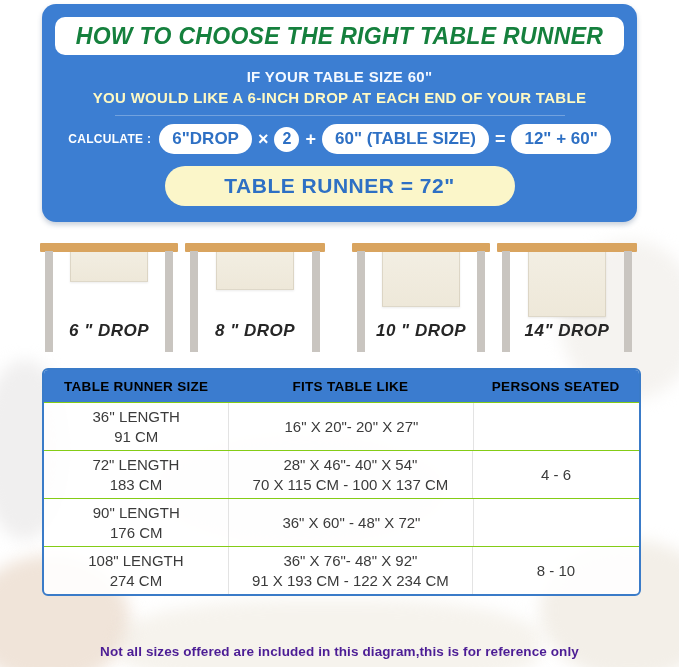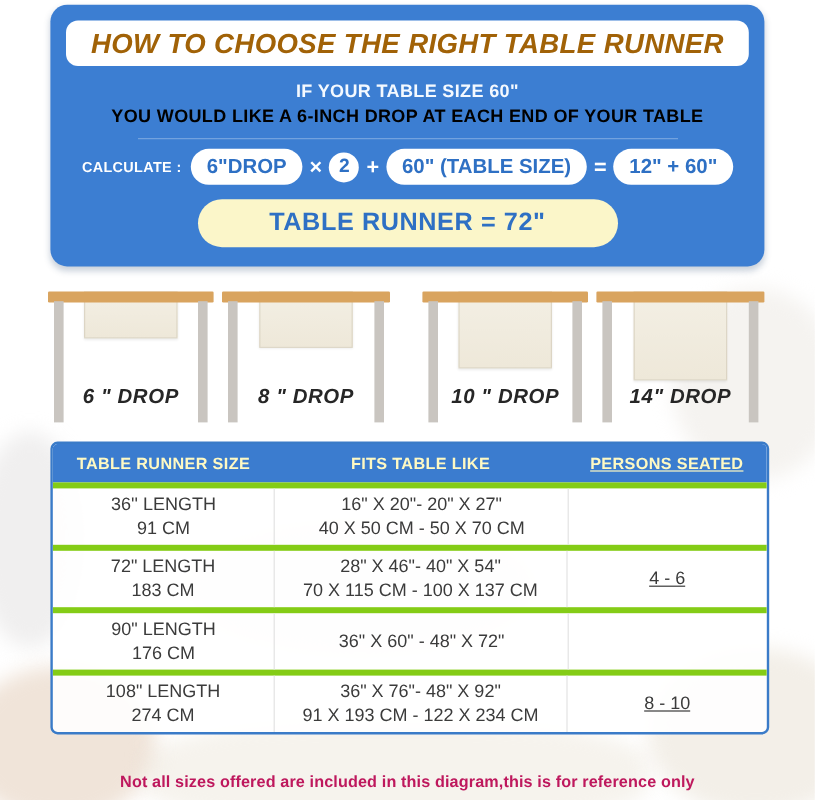--- a/index.html
+++ b/index.html
@@ -22,25 +22,25 @@
     position:absolute;left:42px;top:4px;width:595px;height:218px;
     background:#3c7ed2;border-radius:14px;
     box-shadow:0 3px 5px rgba(40,70,110,0.25);
     display:flex;flex-direction:column;align-items:center;
   }
   .title-banner{
     margin-top:13px;width:569px;height:38px;background:#ffffff;border-radius:10px;
     display:flex;align-items:center;justify-content:center;
   }
   .title-banner h1{
-    margin:0;font-size:23px;font-weight:900;font-style:italic;color:#a16207;
+    margin:0;font-size:23px;font-weight:900;font-style:italic;color:#15803d;
     letter-spacing:0.3px;white-space:nowrap;
   }
   .intro1{margin-top:13px;font-size:15px;font-weight:700;color:#f4f9ff;letter-spacing:0.3px;}
-  .intro2{margin-top:4px;font-size:15px;font-weight:700;color:#000000;letter-spacing:0.3px;}
+  .intro2{margin-top:4px;font-size:15px;font-weight:700;color:#fef9c3;letter-spacing:0.3px;}
   .panel-divider{margin-top:9px;width:450px;border-top:1px solid rgba(255,255,255,0.28);}
   .formula-row{
     margin-top:8px;display:flex;align-items:center;gap:6px;height:30px;
   }
   .calc-label{font-size:12px;font-weight:900;color:#ffffff;letter-spacing:0.3px;margin-right:2px;}
   .pill{
     background:#ffffff;border-radius:16px;padding:3px 13px;height:24px;
     display:flex;align-items:center;justify-content:center;
     color:#2e70c4;font-size:17px;font-weight:900;white-space:nowrap;
   }
@@ -83,38 +83,38 @@
   }
 
   
   .size-table{
     position:absolute;left:42px;top:368px;width:595px;
     border:2px solid #3a7bc8;border-radius:6px;overflow:hidden;
     background:rgba(255,255,255,0.88);
   }
   .st-header{display:flex;background:#3b7ccf;height:32px;align-items:center;}
   .st-header .hc{
-    color:#fef9c3;font-size:13.5px;font-weight:900;letter-spacing:0.3px;text-align:center;
+    color:#000000;font-size:13.5px;font-weight:900;letter-spacing:0.3px;text-align:center;
   }
   .c1{width:31%;}
   .c2{width:41%;}
-  .c3{width:28%;text-decoration:underline;}
-  .st-row{display:flex;height:47px;border-top:5px solid #84cc16;align-items:flex-end;}
+  .c3{width:28%;}
+  .st-row{display:flex;height:47px;border-top:1px solid #84cc16;align-items:flex-end;}
   .st-row:first-of-type{border-top:none;}
   .st-row .cell{
     display:flex;flex-direction:column;justify-content:center;align-items:center;
     height:100%;text-align:center;color:#3b3b3b;font-size:15px;line-height:1.28;
   }
   .st-row .c1{border-right:1px solid #e3e3e3;}
   .st-row .c2{border-right:1px solid #e3e3e3;}
 
   
   .footer-note{
     position:absolute;left:42px;top:644px;width:595px;text-align:center;
-    font-size:13.5px;font-weight:700;color:#be185d;letter-spacing:0.1px;
+    font-size:13.5px;font-weight:700;color:#4c1d95;letter-spacing:0.1px;
   }
 </style>
 </head>
 <body>
 
 <div class="bg-blob blob1"></div>
 <div class="bg-blob blob2"></div>
 <div class="bg-blob blob3"></div>
 <div class="bg-blob blob4"></div>
 <div class="bg-blob blob5"></div>
@@ -178,21 +178,20 @@
     <div class="hc c3">PERSONS SEATED</div>
   </div>
 
   <div class="st-row">
     <div class="cell c1">
       <span>36'' LENGTH</span>
       <span>91 CM</span>
     </div>
     <div class="cell c2">
       <span>16" X 20"- 20" X 27"</span>
-      <span>40 X 50 CM - 50 X 70 CM</span>
     </div>
   </div>
 
 
   <div class="st-row">
     <div class="cell c1">
       <span>72" LENGTH</span>
       <span>183 CM</span>
     </div>
     <div class="cell c2">

